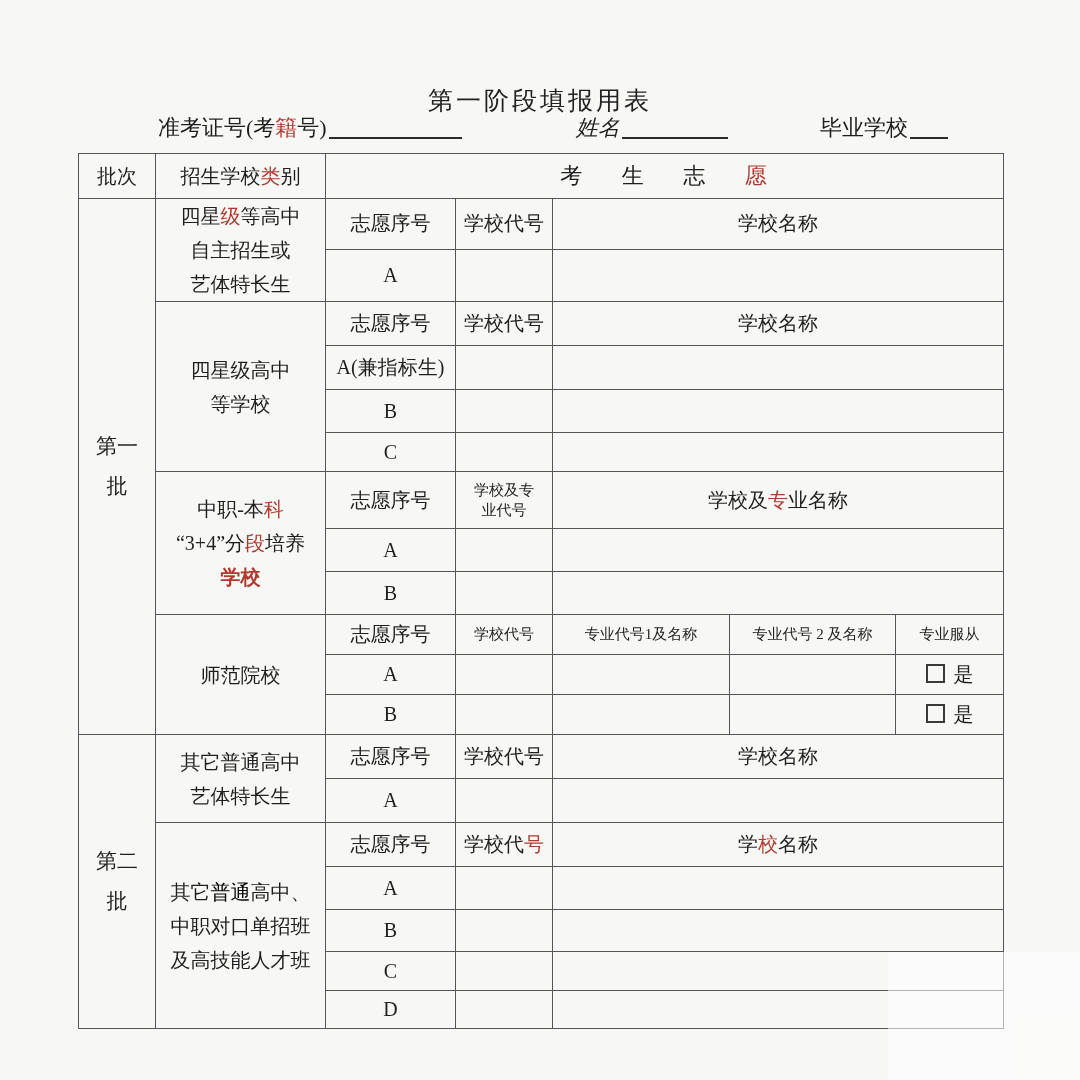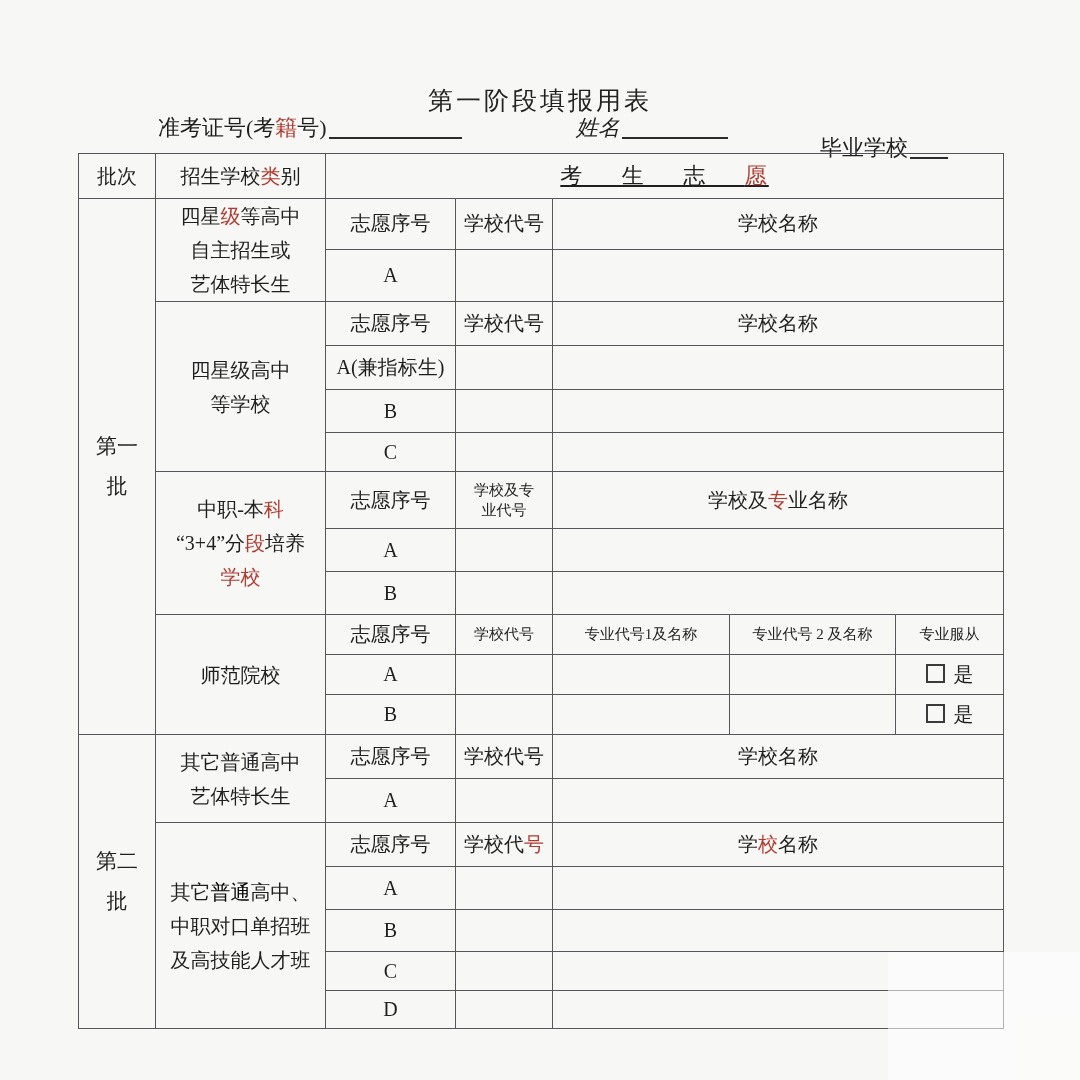--- a/index.html
+++ b/index.html
@@ -16,41 +16,41 @@
     color:#161616;
   }
   .subtitle{
     position:absolute;top:84px;left:0;width:1080px;
     text-align:center;font-size:25px;letter-spacing:3px;color:#222;
   }
   .fields{position:absolute;top:113px;left:0;width:1080px;height:32px;font-size:22px;}
   .field{position:absolute;top:0;white-space:nowrap;}
   .f-exam{left:158px;}
   .f-name{left:576px;font-style:italic;}
-  .f-school{left:820px;margin-top:20px;}
+  .f-school{left:820px;}
   .blank{
     display:inline-block;border-bottom:2px solid #2b2b2b;
     height:22px;vertical-align:-4px;margin-left:2px;
   }
   .b-exam{width:133px;}
   .b-name{width:106px;}
   .b-school{width:38px;}
 
   table.form{
     position:absolute;left:78px;top:153px;
     width:925px;border-collapse:collapse;table-layout:fixed;
     font-size:20px;color:#1f1f1f;border-radius:6px;
   }
   table.form td{
     border:1px solid #56565a;
     text-align:center;vertical-align:middle;
     padding:0 2px;overflow:hidden;
   }
   td.cat{line-height:1.7;font-size:20px;}
-  td.vol{font-size:22px;word-spacing:30px;letter-spacing:2px;text-decoration:underline;}
+  td.vol{font-size:22px;word-spacing:30px;letter-spacing:2px;}
   td.batch{font-size:21px;line-height:1.9;}
   td.hdr{font-size:20px;}
   td.hdr-sm{font-size:15px;line-height:1.35;}
   td.seq{font-size:20px;font-family:"Liberation Serif","DejaVu Serif",serif;}
   .cb{
     display:inline-block;width:15px;height:15px;
     border:2px solid #3a3a3a;vertical-align:-2px;margin-right:9px;
   }
   .footer-note{
     position:absolute;left:158px;top:1030px;
@@ -127,21 +127,21 @@
       <td></td>
       <td colspan="3"></td>
     </tr>
     <tr style="height:39px">
       <td class="seq">C</td>
       <td></td>
       <td colspan="3"></td>
     </tr>
 
     <tr style="height:57px">
-      <td class="cat" rowspan="3"><span>中职-本</span><span style="color: rgb(176, 58, 48);">科</span><br><span>“3+4”分</span><span style="color: rgb(176, 58, 48);">段</span><span>培养</span><br><span style="color: rgb(176, 58, 48);">学校</span></td>
+      <td class="cat" rowspan="3"><span>中职-本</span><span style="color: rgb(176, 58, 48);">科</span><br><span>“3+4”分</span><span style="color: rgb(176, 58, 48);">段</span><span>培养</span><br><span style="color: rgb(176, 58, 48); font-weight: bold;">学校</span></td>
       <td class="hdr">志愿序号</td>
       <td class="hdr-sm"><span>学校及专</span><br><span>业代号</span></td>
       <td class="hdr" colspan="3"><span>学校及</span><span style="color: rgb(176, 58, 48);">专</span><span>业名称</span></td>
     </tr>
     <tr style="height:43px">
       <td class="seq">A</td>
       <td></td>
       <td colspan="3"></td>
     </tr>
     <tr style="height:43px">

